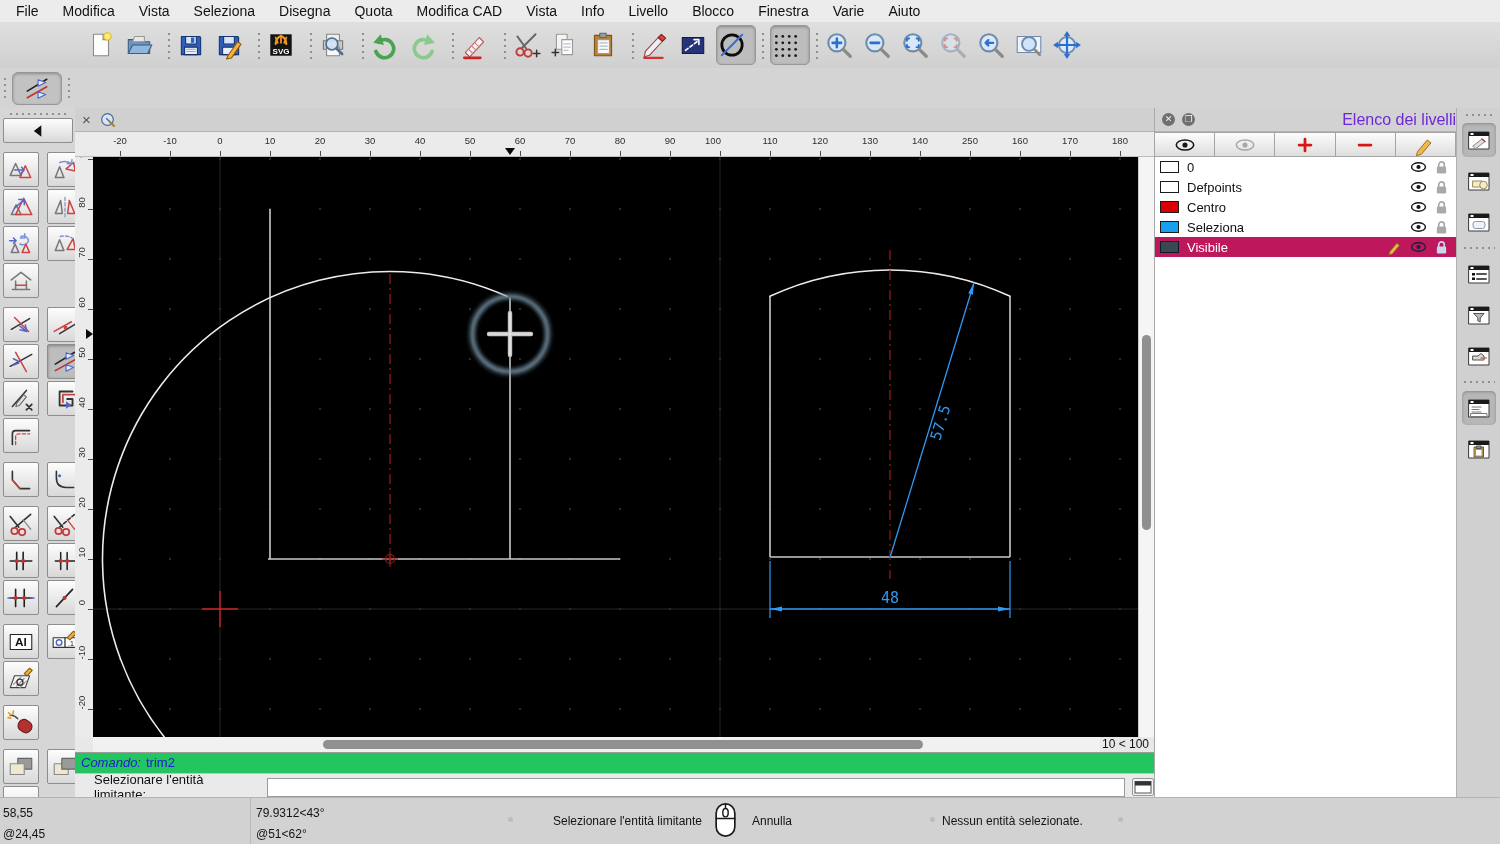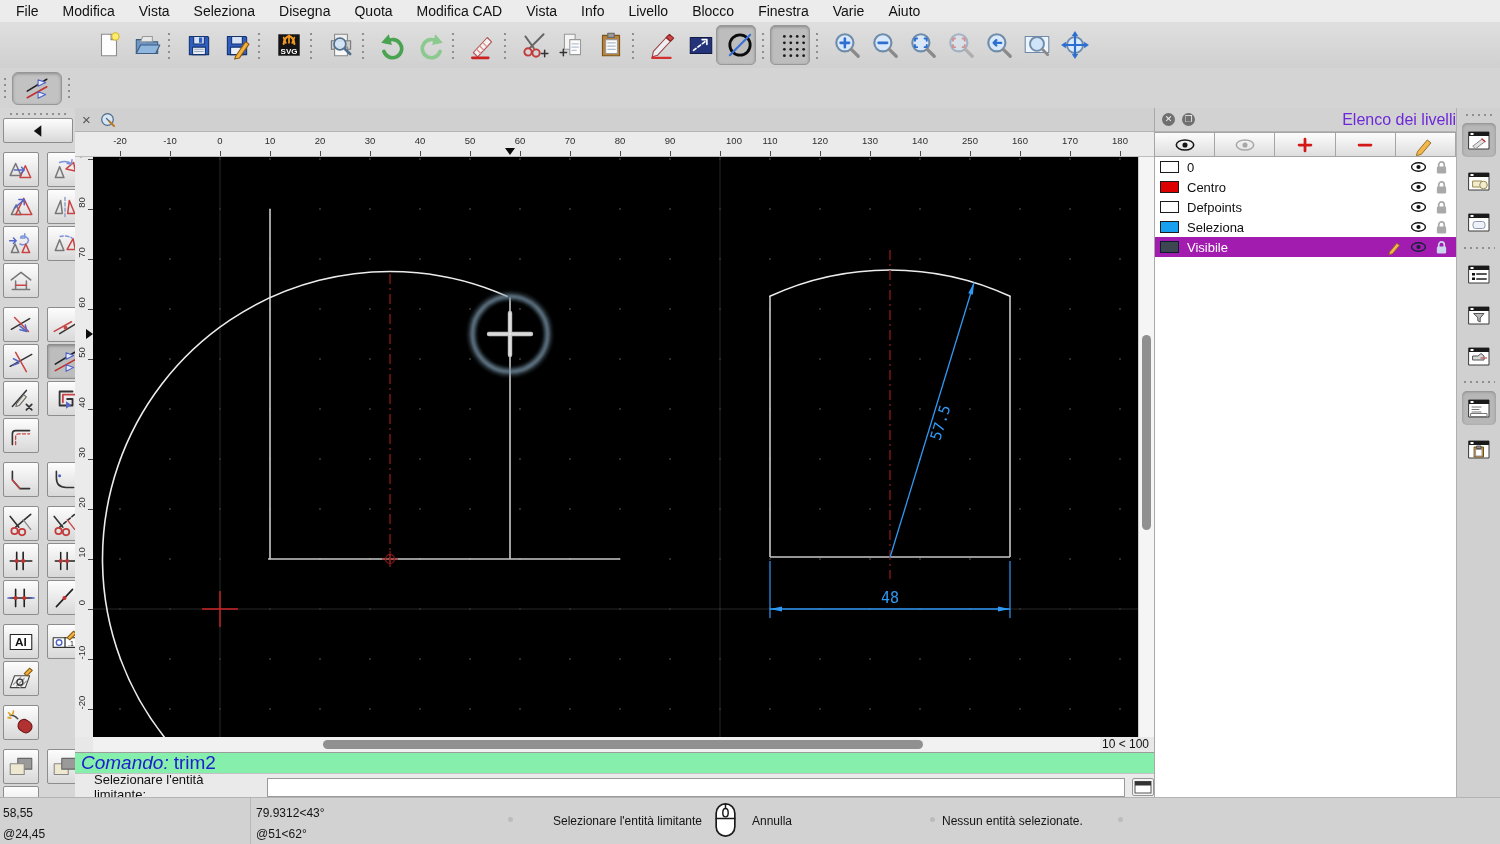--- a/index.html
+++ b/index.html
@@ -9,21 +9,21 @@
   svg path{stroke-linecap:round;stroke-linejoin:round}
 
   
   #menubar{height:22px;background:#ececec;display:flex;align-items:center;padding-left:4px;
            font-size:14px;color:#111;border-bottom:1px solid #c6c6c6}
   .menu-item{padding:0 12px;white-space:nowrap}
 
   
   #toolbar1{position:absolute;top:22px;left:0;right:0;height:46px;
             background:linear-gradient(#dfdfdf,#d0d0d0);display:flex;align-items:center;padding-left:86px}
-  .tb-btn{width:38px;height:38px;display:flex;align-items:center;justify-content:flex-end;border-radius:5px;flex:none}
+  .tb-btn{width:38px;height:38px;display:flex;align-items:center;justify-content:flex-start;border-radius:5px;flex:none}
   .tb-btn.active{background:#bdbdbd;border:1px solid #989898;box-shadow:inset 0 1px 3px rgba(0,0,0,.28)}
   .tb-btn.disabled{opacity:.5}
   .tb-sep{width:2px;height:28px;margin:0 6px;flex:none;
           background-image:radial-gradient(circle,#8f8f8f 35%,transparent 40%);background-size:2px 6px}
   #toolbar2{position:absolute;top:68px;left:0;right:0;height:40px;background:#d4d4d4}
   #tool2-btn{position:absolute;left:12px;top:4px;width:48px;height:31px;border-radius:6px;
              background:#c2c2c2;border:1px solid #969696;box-shadow:inset 0 1px 3px rgba(0,0,0,.28);
              display:flex;align-items:center;justify-content:center}
   .v-handle{position:absolute;width:2px;height:24px;top:8px;
             background-image:radial-gradient(circle,#8f8f8f 35%,transparent 40%);background-size:2px 6px}
@@ -60,40 +60,40 @@
   .v-label{position:absolute;left:-7px;width:26px;text-align:center;font-size:9.5px;color:#2e2e2e;transform:rotate(-90deg)}
   #v-marker{position:absolute;left:11px;width:0;height:0;border-top:5px solid transparent;
             border-bottom:5px solid transparent;border-left:7px solid #0a0a0a}
   #canvas{position:absolute;left:18px;top:0;width:1046px;height:580px;background:#000;overflow:hidden}
   #vscroll{position:absolute;right:0;top:0;width:15px;height:580px;background:#f5f5f5;border-left:1px solid #c9c9c9}
   #vscroll .thumb{position:absolute;left:3px;width:9px;top:178px;height:195px;background:#909090;border-radius:5px}
   #hscrollrow{position:relative;height:15px;background:#e8e8e8}
   #hscroll{position:absolute;left:18px;width:1007px;top:0;height:15px;background:#f1f1f1}
   #hscroll .thumb{position:absolute;top:3px;height:9px;left:230px;width:600px;background:#909090;border-radius:5px}
   #gridstatus{position:absolute;right:5px;top:0;height:15px;line-height:15px;font-size:12px;color:#111}
-  #cmdhistory{height:20px;background:#86efac;border-top:1px solid #9c9c9c;font-size:19px;line-height:20px;padding-left:6px}
+  #cmdhistory{height:20px;background:#22c55e;border-top:1px solid #9c9c9c;font-size:13px;line-height:20px;padding-left:6px}
   .cmd-label{color:#2020cc;font-style:italic}
   .cmd-value{color:#2020cc;margin-left:5px}
   #cmdprompt{height:26px;border-top:1px solid #c2c2c2;background:#eaeaea;display:flex;align-items:center;padding-left:19px;font-size:13px;color:#111}
   #cmd-input{margin-left:10px;width:858px;height:17px;border:1px solid #9a9a9a;background:#fff;font-size:12px;padding:0 3px}
   #kbd-btn{margin-left:7px;width:22px;height:18px;background:#f4f4f4;border:1px solid #979797;border-radius:2px;
            display:flex;align-items:center;justify-content:center;padding:0}
 
   
   #layerpanel{position:absolute;left:1154px;top:0;width:302px;height:689px;background:#fff;border-left:1px solid #a8a8a8;box-sizing:border-box}
   #lp-header{height:23px;background:#d2d2d2;border-bottom:1px solid #b3b3b3;position:relative;display:flex;align-items:center}
   .lp-circle{width:13px;height:13px;border-radius:50%;background:#6f6f6f;color:#f2f2f2;font-size:9px;
              line-height:13px;text-align:center;margin-left:7px;flex:none;z-index:2}
   #lp-title{position:absolute;left:0;right:0;text-align:right;font-size:16px;color:#6d28d9}
   #lp-toolbar{height:25px;display:flex;background:#d9d9d9}
   .lp-tbtn{flex:1;border:1px solid #a5a5a5;margin-left:-1px;background:linear-gradient(#fcfcfc,#dedede);
            display:flex;align-items:center;justify-content:center}
   .lp-rows{background:#fff}
   .lp-row{height:20px;display:flex;align-items:center;font-size:13px;color:#0f0f0f}
-  .lp-row.selected{background:#a21caf;color:#fff}
+  .lp-row.selected{background:#be185d;color:#fff}
   .lp-swatch{width:17px;height:10px;border:1px solid #1a1a1a;margin:0 8px 0 5px;flex:none}
   .lp-name{flex:1}
   .lp-rowicon{margin-right:8px;flex:none;display:flex}
 
   
   #dock{position:absolute;left:1456px;top:0;width:44px;height:689px;background:#d0d0d0;border-left:1px solid #b0b0b0;box-sizing:border-box}
   .dock-handle{height:2px;margin:6px 7px 6px;
                background-image:radial-gradient(circle,#909090 35%,transparent 40%);background-size:6px 2px}
   .dock-btn{width:34px;height:34px;margin:7px auto 6px;display:flex;align-items:center;justify-content:center;border-radius:5px}
   .dock-btn.active{background:#b7b7b7;box-shadow:inset 0 1px 3px rgba(0,0,0,.25)}
@@ -620,21 +620,21 @@
           <span class="h-label" style="left:395px">50</span>
           <span class="h-tick" style="left:395px"></span>
           <span class="h-label" style="left:445px">60</span>
           <span class="h-tick" style="left:445px"></span>
           <span class="h-label" style="left:495px">70</span>
           <span class="h-tick" style="left:495px"></span>
           <span class="h-label" style="left:545px">80</span>
           <span class="h-tick" style="left:545px"></span>
           <span class="h-label" style="left:595px">90</span>
           <span class="h-tick" style="left:595px"></span>
-          <span class="h-label" style="left:659px">100</span>
+          <span class="h-label" style="left:638px">100</span>
           <span class="h-tick" style="left:645px"></span>
           <span class="h-label" style="left:695px">110</span>
           <span class="h-tick" style="left:695px"></span>
           <span class="h-label" style="left:745px">120</span>
           <span class="h-tick" style="left:745px"></span>
           <span class="h-label" style="left:795px">130</span>
           <span class="h-tick" style="left:795px"></span>
           <span class="h-label" style="left:845px">140</span>
           <span class="h-tick" style="left:845px"></span>
           <span class="h-label" style="left:895px">250</span>
@@ -1088,39 +1088,39 @@
               </svg>
             </span>
     <span class="lp-rowicon">
               <svg width="13" height="15" viewBox="0 0 14 16">
                 <rect x="2" y="7" width="10" height="7.5" rx="1.5" fill="#a9a9a9"></rect>
                 <path d="M4 7 V5 a3 3 0 0 1 6 0 v2" fill="none" stroke="#a9a9a9" stroke-width="1.8"></path>
               </svg>
             </span>
           </div>
           <div class="lp-row">
-            <span class="lp-swatch" style="background:#dd0000;"></span>
-    <span class="lp-name">Centro</span>
+            <span class="lp-swatch" style="background:#ffffff;"></span>
+    <span class="lp-name">Defpoints</span>
 
     <span class="lp-rowicon">
               <svg width="17" height="12" viewBox="0 0 18 13">
                 <ellipse cx="9" cy="6.5" rx="7.5" ry="4.6" fill="none" stroke="#151515" stroke-width="1.5"></ellipse>
                 <circle cx="9" cy="6.5" r="2.3" fill="#151515"></circle>
               </svg>
             </span>
     <span class="lp-rowicon">
               <svg width="13" height="15" viewBox="0 0 14 16">
                 <rect x="2" y="7" width="10" height="7.5" rx="1.5" fill="#a9a9a9"></rect>
                 <path d="M4 7 V5 a3 3 0 0 1 6 0 v2" fill="none" stroke="#a9a9a9" stroke-width="1.8"></path>
               </svg>
             </span>
           </div>
           <div class="lp-row">
-            <span class="lp-swatch" style="background:#ffffff;"></span>
-    <span class="lp-name">Defpoints</span>
+            <span class="lp-swatch" style="background:#dd0000;"></span>
+    <span class="lp-name">Centro</span>
 
     <span class="lp-rowicon">
               <svg width="17" height="12" viewBox="0 0 18 13">
                 <ellipse cx="9" cy="6.5" rx="7.5" ry="4.6" fill="none" stroke="#151515" stroke-width="1.5"></ellipse>
                 <circle cx="9" cy="6.5" r="2.3" fill="#151515"></circle>
               </svg>
             </span>
     <span class="lp-rowicon">
               <svg width="13" height="15" viewBox="0 0 14 16">
                 <rect x="2" y="7" width="10" height="7.5" rx="1.5" fill="#a9a9a9"></rect>

